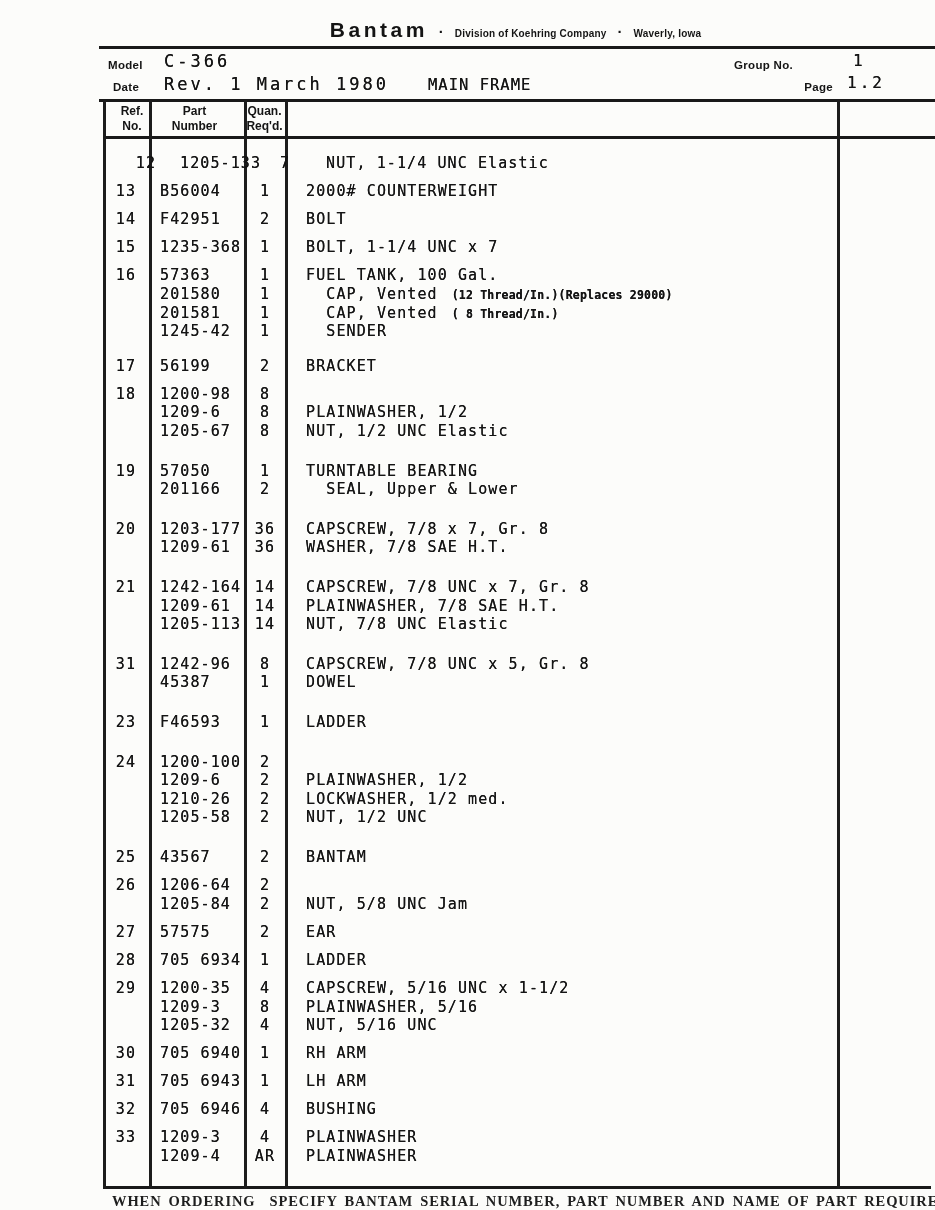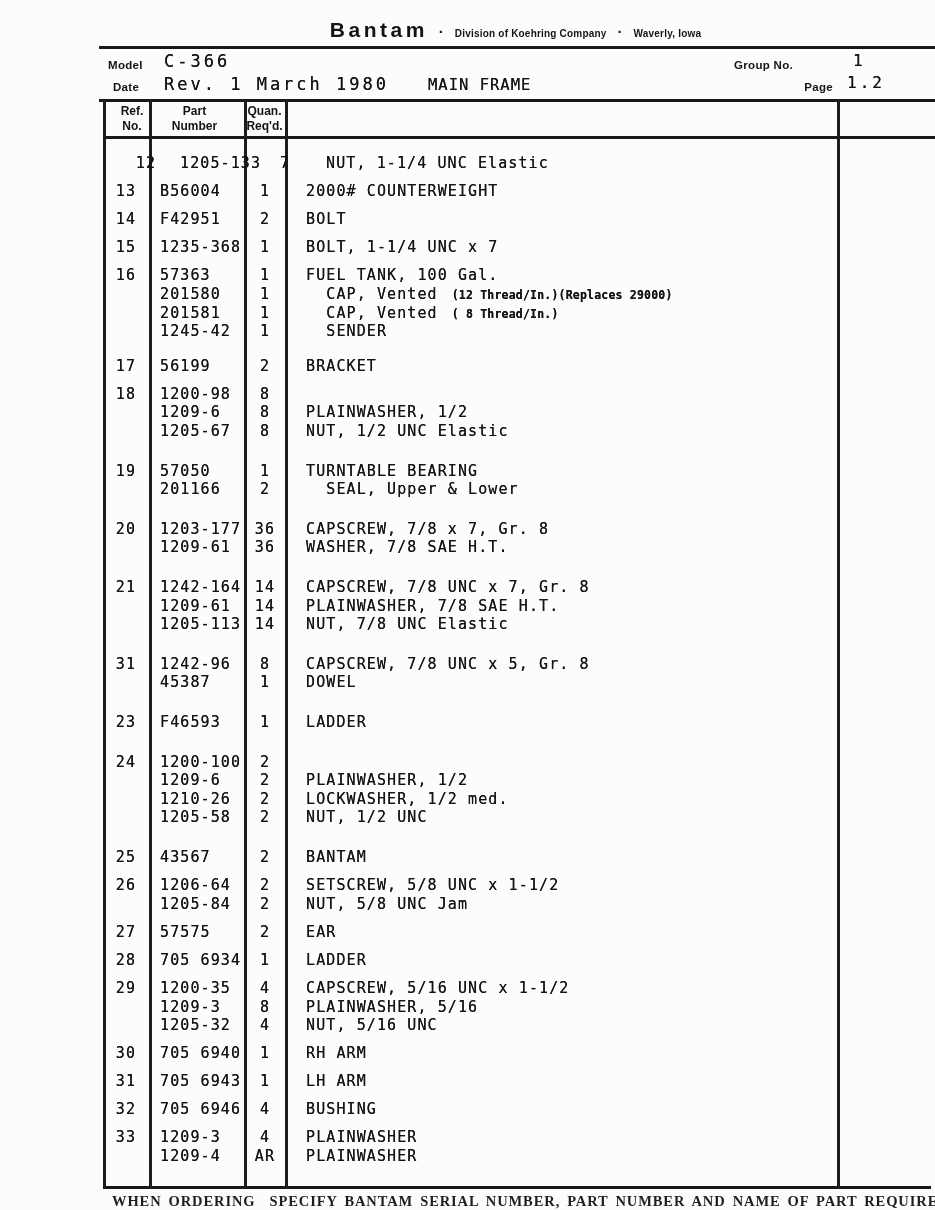--- a/index.html
+++ b/index.html
@@ -173,21 +173,21 @@
       <div class="group gap-lg">
         <div class="line"><span class="c-ref">24</span><span class="c-part">1200-100</span><span class="c-qty">2</span></div>
         <div class="line"><span class="c-part">1209-6</span><span class="c-qty">2</span><span class="c-desc">PLAINWASHER, 1/2</span></div>
         <div class="line"><span class="c-part">1210-26</span><span class="c-qty">2</span><span class="c-desc">LOCKWASHER, 1/2 med.</span></div>
         <div class="line"><span class="c-part">1205-58</span><span class="c-qty">2</span><span class="c-desc">NUT, 1/2 UNC</span></div>
       </div>
       <div class="group gap-lg">
         <div class="line"><span class="c-ref">25</span><span class="c-part">43567</span><span class="c-qty">2</span><span class="c-desc">BANTAM</span></div>
       </div>
       <div class="group">
-        <div class="line"><span class="c-ref">26</span><span class="c-part">1206-64</span><span class="c-qty">2</span><span class="c-desc">SETSCREW, 5/8 UNC x 1-1/2</span></div>
+        <div class="line"><span class="c-ref">26</span><span class="c-part">1206-64</span><span class="c-qty">2</span></div>
         <div class="line"><span class="c-part">1205-84</span><span class="c-qty">2</span><span class="c-desc">NUT, 5/8 UNC Jam</span></div>
       </div>
       <div class="group">
         <div class="line"><span class="c-ref">27</span><span class="c-part">57575</span><span class="c-qty">2</span><span class="c-desc">EAR</span></div>
       </div>
       <div class="group">
         <div class="line"><span class="c-ref">28</span><span class="c-part">705 6934</span><span class="c-qty">1</span><span class="c-desc">LADDER</span></div>
       </div>
       <div class="group">
         <div class="line"><span class="c-ref">29</span><span class="c-part">1200-35</span><span class="c-qty">4</span><span class="c-desc">CAPSCREW, 5/16 UNC x 1-1/2</span></div>

